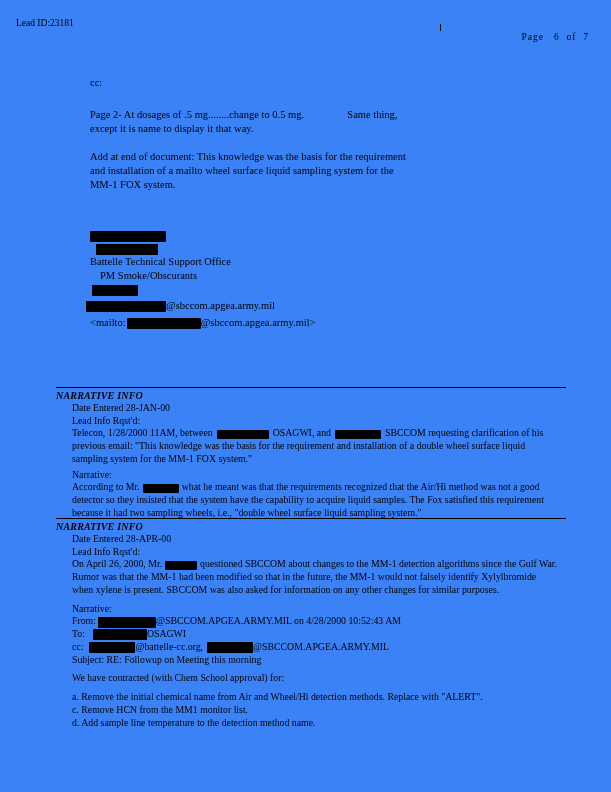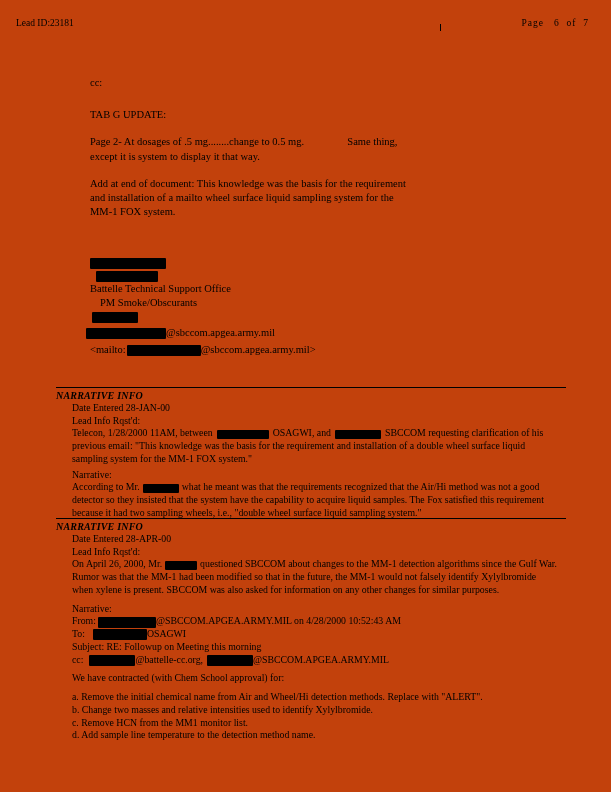--- a/index.html
+++ b/index.html
@@ -12,41 +12,41 @@
     height: 792px;
     font-family: "Liberation Serif", serif;
     color: #000000;
     position: relative;
     overflow: hidden;
   }
   .page {
     position: relative;
     width: 611px;
     height: 792px;
-    background: #c2410c;
+    background: #3b82f6;
   }
   
   .hdr {
     position: absolute;
     top: 18px;
     left: 0;
     width: 611px;
     font-size: 9.5px;
     font-family: "Liberation Serif", serif;
   }
   .hdr-left {
     position: absolute;
     left: 16px;
     top: 0;
     white-space: nowrap;
   }
   .hdr-right {
     position: absolute;
     right: 22px;
-    top: 0;
+    top: 14px;
     white-space: nowrap;
     letter-spacing: 1px;
   }
   .tick {
     position: absolute;
     left: 440px;
     top: 6px;
     width: 1px;
     height: 7px;
     background: #000;
@@ -123,31 +123,28 @@
   </div>
 
   <div class="body-area">
 
     <div class="blk tight">
       <p>cc:</p>
     </div>
 
     <div style="height:14px"></div>
 
-    <div class="blk">
-      <p>TAB G UPDATE:</p>
-    </div>
 
     <div class="blk">
       <p>
         <span>Page 2- At dosages of .5 mg........change to 0.5 mg.</span>
         <span style="display:inline-block;width:38px"></span>
         <span>Same thing,</span>
       </p>
-      <p>except it is system to display it that way.</p>
+      <p>except it is name to display it that way.</p>
     </div>
 
     <div class="blk">
       <p>Add at end of document:   This knowledge was the basis for the requirement</p>
       <p>and installation of a mailto wheel surface liquid sampling system for the</p>
       <p>MM-1 FOX system.</p>
     </div>
 
     <div style="height:24px"></div>
 
@@ -212,26 +209,25 @@
     <p class="ind2">Rumor was that the MM-1 had been modified so that in the future, the MM-1 would not falsely identify Xylylbromide</p>
     <p class="ind2">when xylene is present.  SBCCOM was also asked for information on any other changes for similar purposes.</p>
     <div class="gap6"></div>
     <p class="ind lbl">Narrative:</p>
     <p class="ind2">
       <span>From:</span><span class="redact redact-tall" style="width:58px;margin-left:2px;"></span><span>@SBCCOM.APGEA.ARMY.MIL on 4/28/2000 10:52:43 AM</span>
     </p>
     <p class="ind2">
       <span>To:</span><span class="redact redact-tall" style="width:54px;margin-left:8px;"></span><span>OSAGWI</span>
     </p>
+    <p class="ind2">
+      <span>cc:</span><span class="redact redact-tall" style="width:46px;margin-left:6px;"></span><span>@battelle-cc.org,</span><span class="redact redact-tall" style="width:46px;margin-left:4px;"></span><span>@SBCCOM.APGEA.ARMY.MIL</span>
+    </p>
     <p class="ind2">Subject: RE: Followup on Meeting this morning</p>
-    <p class="ind2">
-      <span>cc:</span><span class="redact redact-tall" style="width:46px;margin-left:6px;"></span><span>@battelle-cc.org,</span><span class="redact redact-tall" style="width:46px;margin-left:4px;"></span><span>@SBCCOM.APGEA.ARMY.MIL</span>
-    </p>
     <div class="gap6"></div>
     <p class="ind2">We have contracted (with Chem School approval) for:</p>
     <div class="gap6"></div>
     <p class="ind2">a. Remove the initial chemical name from Air and Wheel/Hi detection methods.  Replace with "ALERT".</p>
-    <p class="ind2">b. Change two masses and relative intensities used to identify Xylylbromide.</p>
     <p class="ind2">c. Remove HCN from the MM1 monitor list.</p>
     <p class="ind2">d. Add sample line temperature to the detection method name.</p>
   </div>
 
 </div>
 
 </body></html>

